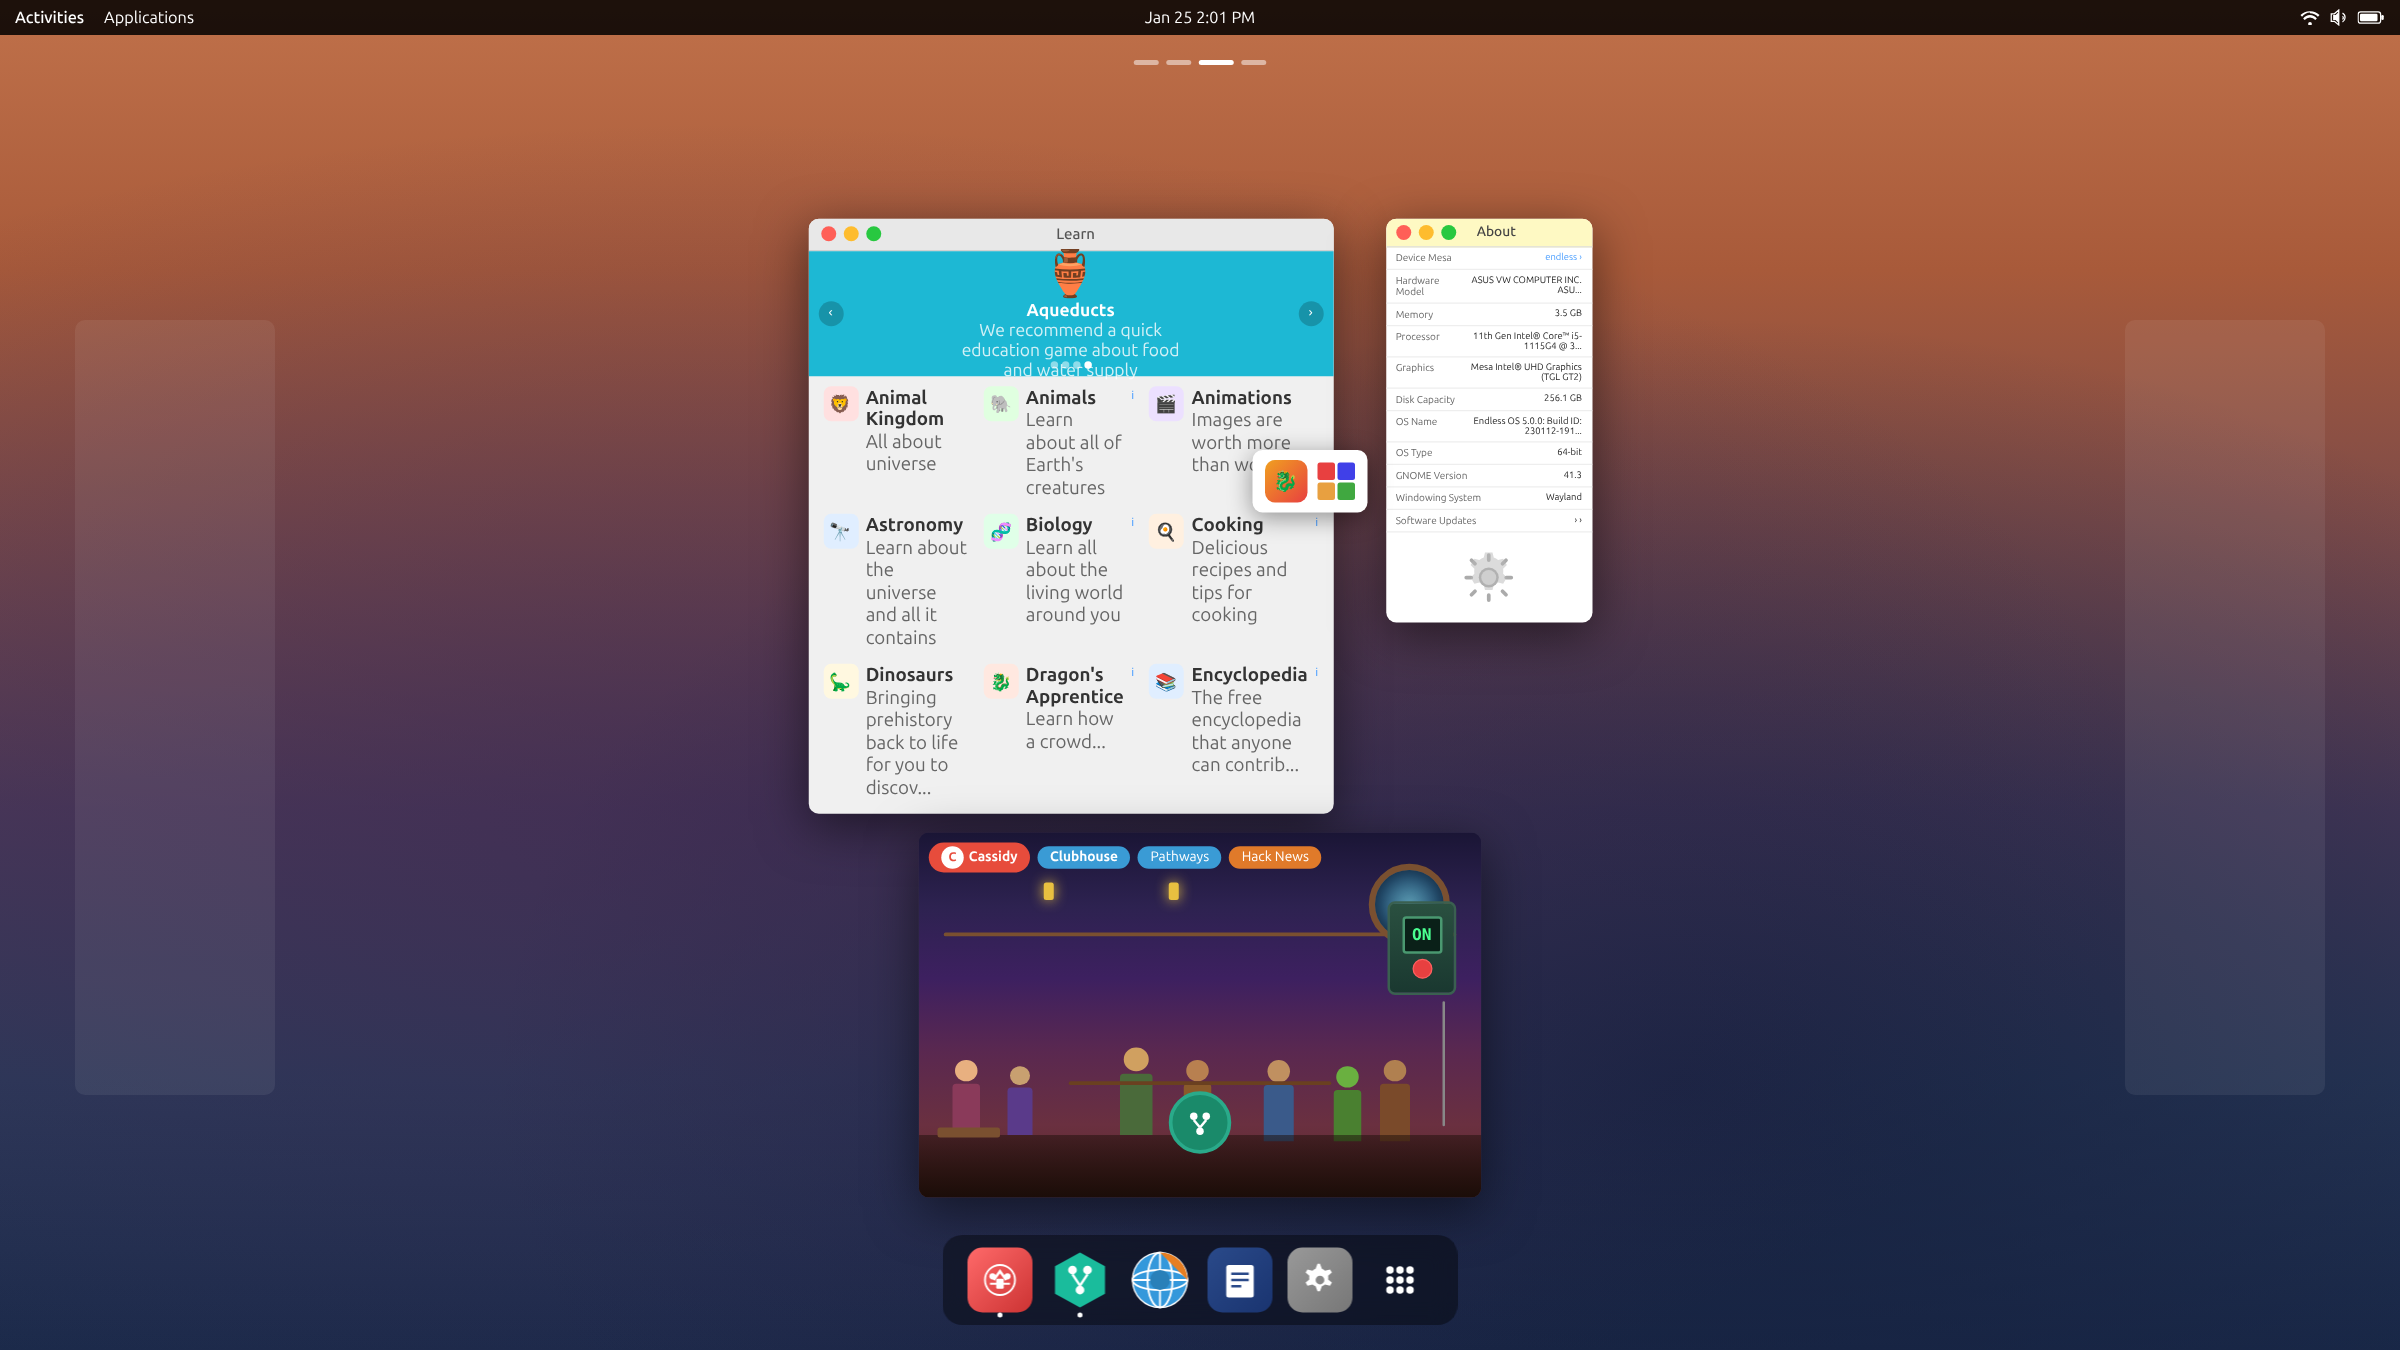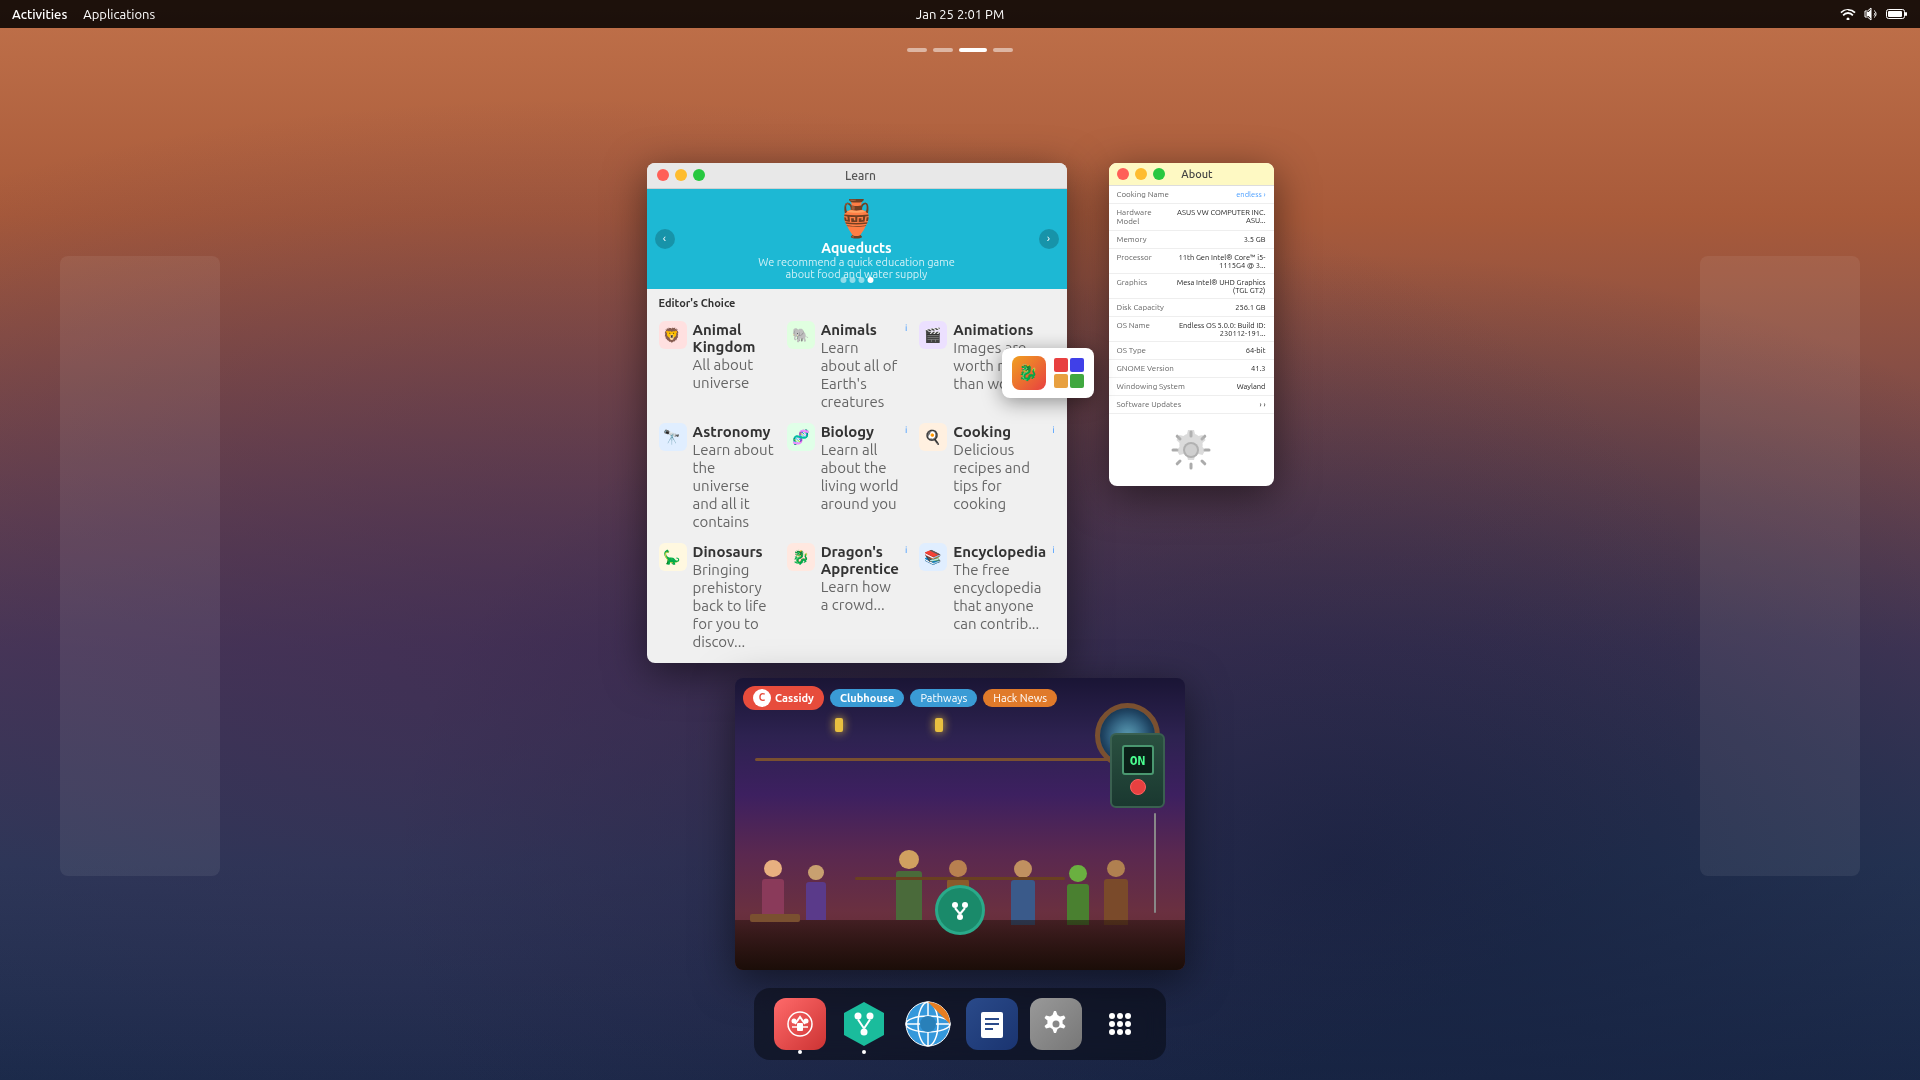--- a/index.html
+++ b/index.html
@@ -158,21 +158,21 @@
       flex-direction: column;
       align-items: center;
       justify-content: center;
     }
     .learn-hero-title {
       font-size: 14px;
       font-weight: bold;
       color: white;
     }
     .learn-hero-subtitle {
-      font-size: 11px;
+      font-size: 14px;
       color: rgba(255,255,255,0.8);
       max-width: 200px;
       text-align: center;
     }
     .hero-nav {
       position: absolute;
       top: 50%;
       transform: translateY(-50%);
       background: rgba(0,0,0,0.2);
       border: none;
@@ -447,21 +447,20 @@
             <div class="learn-hero-subtitle">We recommend a quick education game about food and water supply</div>
             <button class="hero-nav next">›</button>
             <div class="hero-dots">
               <div class="hero-dot"></div>
               <div class="hero-dot"></div>
               <div class="hero-dot"></div>
               <div class="hero-dot active"></div>
             </div>
           </div>
 
-          <div class="learn-section-title">Editor's Choice</div>
           <div class="learn-grid">
 
             <div class="learn-item">
               <div class="learn-item-icon" style="background:#ffe0e0;">🦁</div>
               <div class="learn-item-text">
                 <span class="learn-item-name">Animal Kingdom</span>
                 <span class="learn-item-desc">All about universe</span>
               </div>
             </div>
 
@@ -553,21 +552,21 @@
             <div class="window-controls">
               <button class="win-btn close"></button>
               <button class="win-btn min"></button>
               <button class="win-btn max"></button>
             </div>
             <span class="about-titlebar-title">About</span>
             <div style="width:36px;"></div>
           </div>
           <div class="about-body">
             <div class="about-row2">
-              <span class="about-key">Cooking Name</span>
+              <span class="about-key">Device Mesa</span>
               <span class="about-val blue right-arrow">endless</span>
             </div>
             <div class="about-row2">
               <span class="about-key">Hardware Model</span>
               <span class="about-val">ASUS VW COMPUTER INC. ASU...</span>
             </div>
             <div class="about-row2">
               <span class="about-key">Memory</span>
               <span class="about-val">3.5 GB</span>
             </div>

